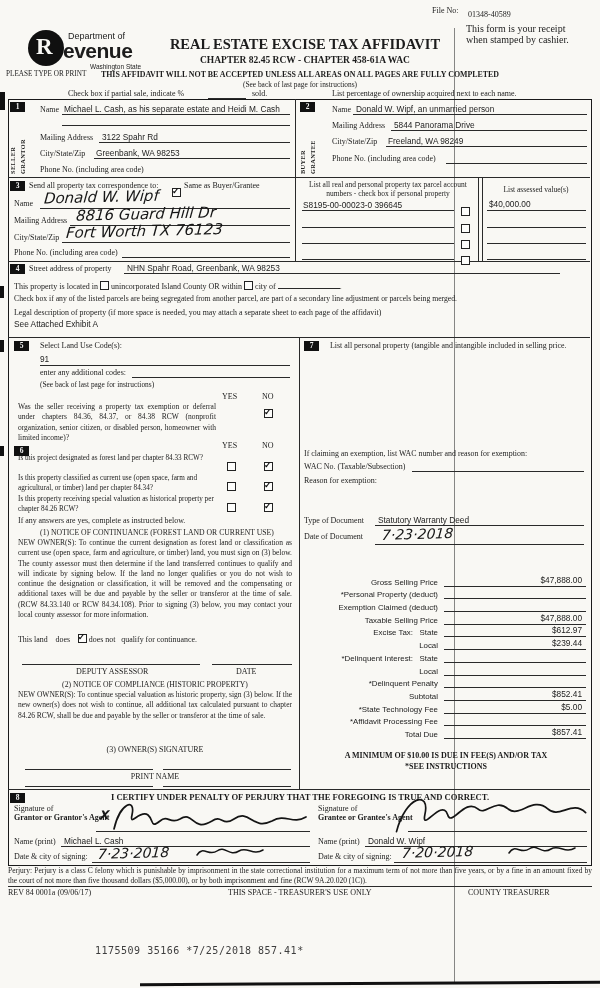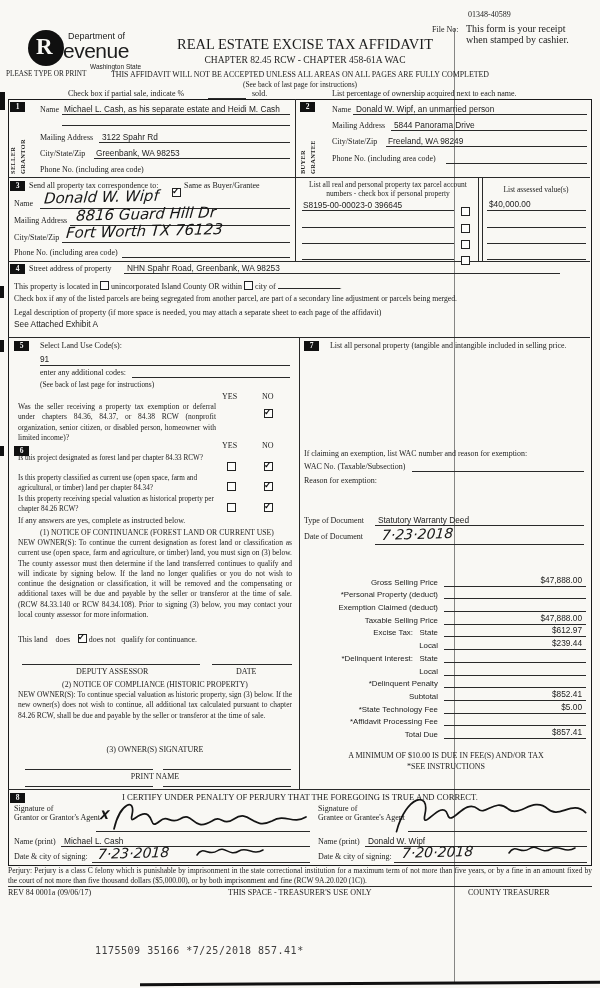--- a/index.html
+++ b/index.html
@@ -1,21 +1,21 @@
 <!DOCTYPE html>
 <html><head>
 <meta charset="utf-8">
 <style>
   html,body{margin:0;padding:0;background:#e8e8e6;}
   .page{position:relative;width:600px;height:988px;background:#f9f8f4;overflow:hidden;
         font-family:"Liberation Serif", serif;color:#1c1c1c;}
   .abs{position:absolute;}
   .lbl{font-size:8px;}
   .sm{font-size:7.4px;}
-  .b{font-weight:normal;}
+  .b{font-weight:bold;}
   .ctr{text-align:center;}
   .sans{font-family:"Liberation Sans", sans-serif;}
   .val{font-family:"Liberation Sans", sans-serif;font-size:8.3px;}
   .p{font-size:7.5px;line-height:10.3px;text-align:justify;}
   .hl{position:absolute;border-top:1px solid #2a2a2a;height:0;}
   .vl{position:absolute;border-left:1px solid #2a2a2a;width:0;}
   .box{position:absolute;border:1.5px solid #1a1a1a;}
   .secnum{position:absolute;width:15px;height:10px;background:#111;color:#f2f2f2;
           font-size:7.5px;font-weight:bold;text-align:center;line-height:10px;}
   .cb{width:7px;height:7px;border:1px solid #222;display:inline-block;position:relative;
@@ -39,21 +39,21 @@
 
 <div class="page">
 
   <div class="abs mark" style="left:0;top:92px;width:5px;height:18px;"></div>
   <div class="abs mark" style="left:0;top:286px;width:4px;height:12px;"></div>
   <div class="abs mark" style="left:0;top:340px;width:4px;height:12px;"></div>
   <div class="abs mark" style="left:0;top:446px;width:4px;height:10px;"></div>
   <div class="abs" style="left:454px;top:28px;height:954px;border-left:1px solid rgba(40,40,40,.55);"></div>
   <div class="abs mark" style="left:140px;top:982px;width:460px;height:3px;transform:rotate(-0.3deg);"></div>
 
-  <span class="abs lbl" style="left:432px;top:25px;">File No:</span>
+  <span class="abs lbl" style="left:432px;top:6px;">File No:</span>
   <span class="abs lbl" style="left:468px;top:10px;">01348-40589</span>
 
   <div class="abs" style="left:28px;top:30px;width:36px;height:36px;border-radius:50%;background:#101010;">
     <span style="position:absolute;left:8px;top:4px;color:#f7f7f4;font-size:23px;font-weight:bold;font-family:'Liberation Serif',serif;">R</span>
   </div>
   <span class="abs sans" style="left:68px;top:31px;font-size:9px;">Department of</span>
   <span class="abs sans b" style="left:63px;top:39px;font-size:21px;letter-spacing:-0.5px;">evenue</span>
   <span class="abs sans" style="left:90px;top:63px;font-size:6.5px;">Washington State</span>
   <span class="abs" style="left:6px;top:70px;font-size:7.2px;">PLEASE TYPE OR PRINT</span>
 

